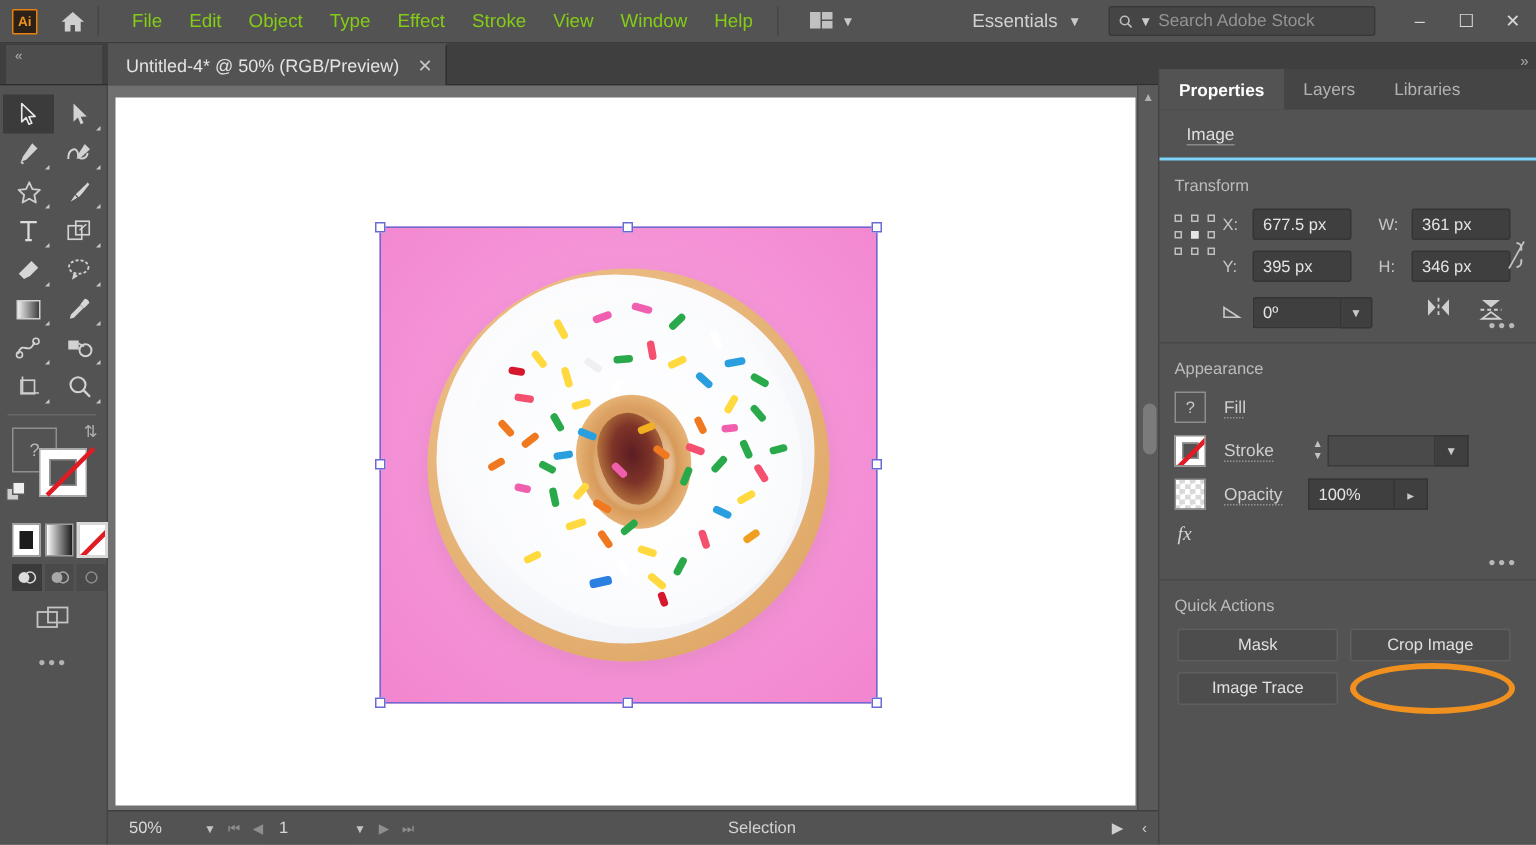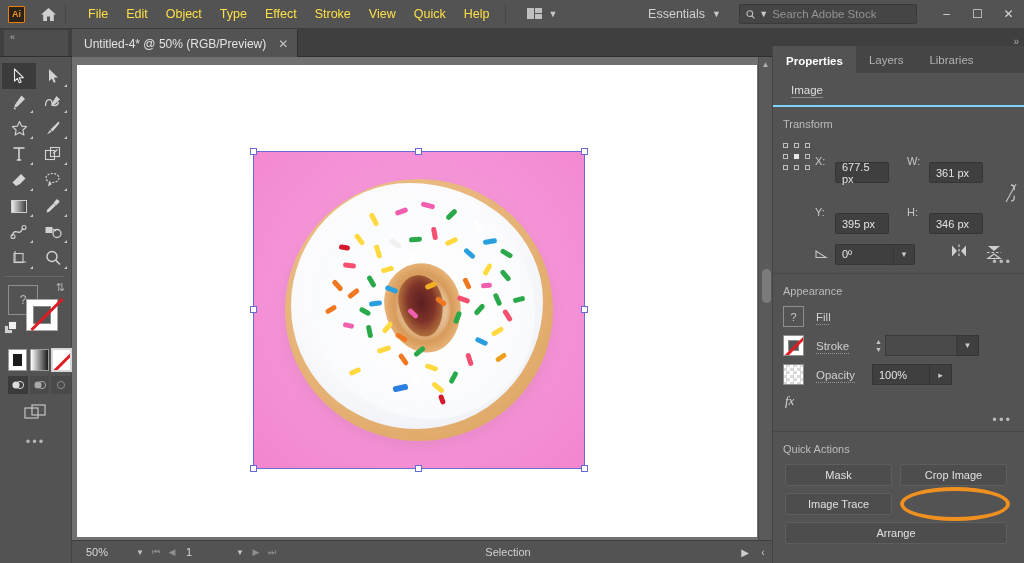--- a/index.html
+++ b/index.html
@@ -20,21 +20,21 @@
   }
   .ai-logo {
     width: 17px; height: 17px; margin-left: 8px; border: 1px solid #e8820c;
     background: #2b2119; color: #f0921f; font-size: 9px; font-weight: bold;
     display: flex; align-items: center; justify-content: center; border-radius: 1px;
   }
   .home-icon { margin-left: 13px; width: 20px; height: 20px; display:flex; align-items:center; justify-content:center; }
   .menu-divider { width: 1px; height: 20px; background: #464646; margin: 0 7px; }
   .menu-items { display: flex; align-items: center; margin-left: 6px; }
   .menu-item {
-    color: #fde047; font-size: 12.5px; padding: 4px 9px; cursor: default; white-space: nowrap; text-align: center;
+    color: #84cc16; font-size: 12.5px; padding: 4px 9px; cursor: default; white-space: nowrap; text-align: center;
   }
   .arrange-btn { margin-left: 8px; display: flex; align-items: center; gap: 5px; padding: 3px 6px; }
   .arrange-grid { width: 16px; height: 12px; display: grid; grid-template-columns: 7px 7px; grid-template-rows: 5px 5px; gap: 1px; }
   .arrange-grid i { background: #c0c0c0; display:block; }
   .arrange-grid i.tall { grid-row: span 2; }
   .chev { color: #c9c9c9; font-size: 9px; }
   .ws-area { margin-left: auto; display: flex; align-items: center; gap: 0; }
   .ws-btn { display: flex; align-items: center; gap: 7px; color: #d2d2d2; font-size: 12.5px; padding: 4px 8px; }
   .search-box {
     display: flex; align-items: center; gap: 4px; background: #454545;
@@ -200,21 +200,21 @@
   .ref-widget { position:absolute; left: 10px; top: 36px; width: 27px; height: 27px; }
   .ref-widget div { position:absolute; width:5px; height:5px; border:1px solid #c0c0c0; }
   .ref-widget div.f { background: #e6e6e6; border-color:#e6e6e6; }
 
   .xf-row { display: flex; align-items: center; margin-bottom: 7px; padding-left: 42px; }
   .xf-lbl { color: #c6c6c6; font-size: 11px; width: 20px; }
   .inp {
     background: #3f3f3f; border: 1px solid #353535; border-radius: 2px; height: 21px;
     color: #e4e4e4; font-size: 11px; display: flex; align-items: center; padding: 0 6px;
   }
-  .inp.w78 { width: 54px; margin-top: 23px; }
+  .inp.w78 { width: 66px; }
   .xf-lbl2 { color:#c6c6c6; font-size:11px; width: 22px; margin-left: 18px; }
   .link-icon { margin-left: 12px; color:#c4c4c4; }
   .angle-row { display:flex; align-items:center; padding-left: 42px; margin-top:9px; }
   .angle-inp { width: 58px; height:21px; background:#3f3f3f; border:1px solid #353535; border-right:0; border-radius:2px 0 0 2px; color:#e4e4e4; font-size:11px; display:flex; align-items:center; padding-left:6px;}
   .angle-chev { width: 22px; height:21px; background:#3f3f3f; border:1px solid #353535; border-radius:0 2px 2px 0; display:flex;align-items:center;justify-content:center;color:#c9c9c9;font-size:8px;}
   .flip-wrap { display:flex; gap: 16px; margin-left: 34px; }
   .dots { position:absolute; right: 12px; bottom: 4px; color:#b9b9b9; font-size:13px; letter-spacing:2px; }
 
   .ap-row { display:flex; align-items:center; padding-left: 10px; margin-bottom: 8px; }
   .ap-sw { width:21px; height:21px; border:1px solid #8e8e8e; position:relative; background:#535353; display:flex;align-items:center;justify-content:center; color:#c6c6c6; font-size:11px;}
@@ -257,21 +257,21 @@
     </div>
     <div class="menu-divider"></div>
     <div class="menu-items">
       <div class="menu-item">File</div>
       <div class="menu-item">Edit</div>
       <div class="menu-item">Object</div>
       <div class="menu-item">Type</div>
       <div class="menu-item">Effect</div>
       <div class="menu-item">Stroke</div>
       <div class="menu-item">View</div>
-      <div class="menu-item">Quick</div>
+      <div class="menu-item">Window</div>
       <div class="menu-item">Help</div>
     </div>
     <div class="menu-divider"></div>
     <div class="arrange-btn">
       <div class="arrange-grid">
         <i class="tall"></i>
           <i></i>
           <i></i>
       </div>
       <span class="chev">▼</span>
@@ -701,19 +701,18 @@
       <div class="fx">fx</div>
       <div class="dots">•••</div>
     </div>
 
     <div class="rgroup" style="border-bottom:0; position:relative;">
       <div class="rgroup-label">Quick Actions</div>
       <div class="qa-grid">
         <div class="qa-btn">Mask</div>
         <div class="qa-btn">Crop Image</div>
         <div class="qa-btn">Image Trace</div>
-        <div class="qa-btn full">Arrange</div>
       </div>
       <div class="qa-highlight" style="top:55px;"></div>
     </div>
   </div>
 
 </div>
 
 </body></html>

